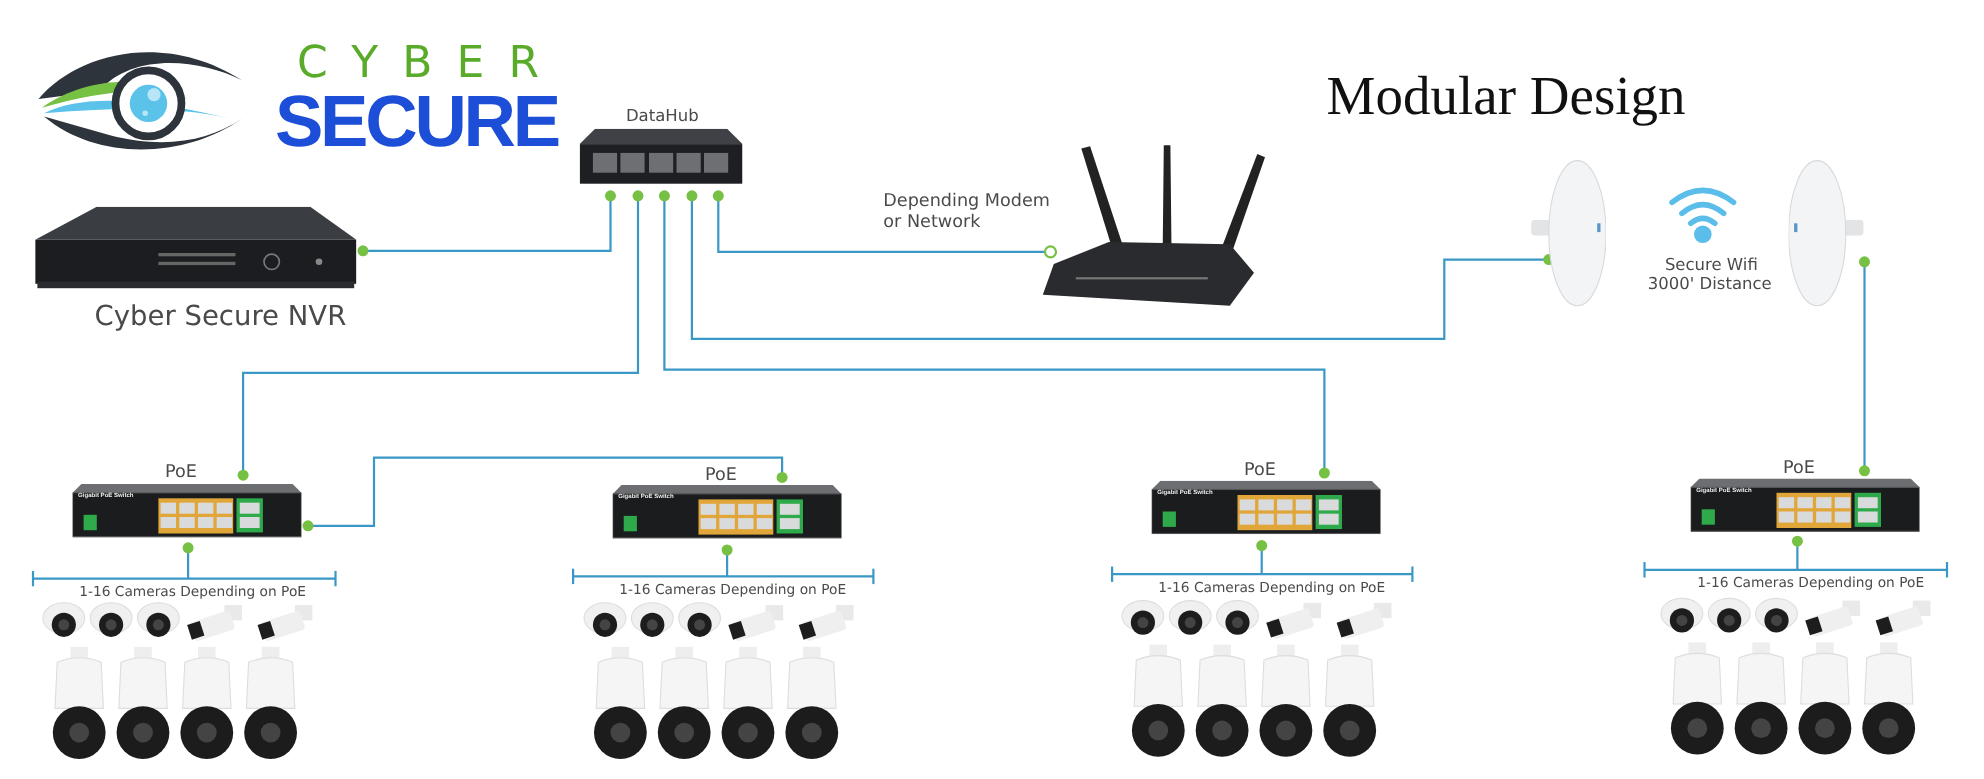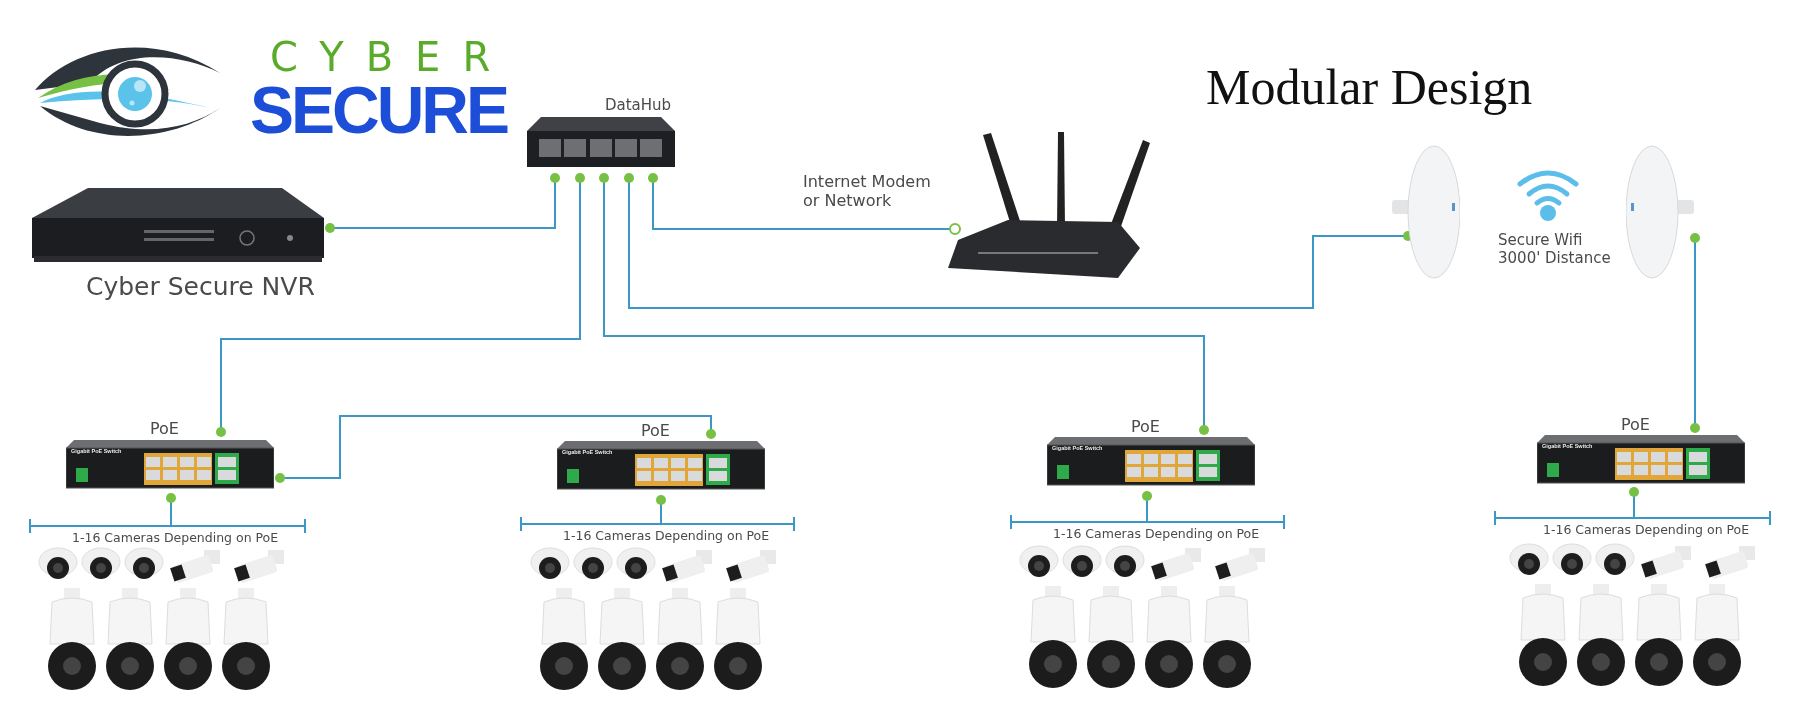--- a/index.html
+++ b/index.html
@@ -99,37 +99,37 @@
     <g fill="#666">
         <rect x="112" y="42" width="70" height="3"></rect>
         <rect x="112" y="50" width="70" height="3"></rect>
       </g>
     <circle cx="215" cy="50" r="7" fill="none" stroke="#777" stroke-width="1.5"></circle>
     <circle cx="258" cy="50" r="3" fill="#888"></circle>
   </svg>
 </div>
 <div class="label" style="left:86px;top:272px;font-size:25px;">Cyber Secure NVR</div>
 
-<div class="label" style="left:569px;top:96px;font-size:15px;margin-left:36px;">DataHub</div>
+<div class="label" style="left:569px;top:96px;font-size:15px;">DataHub</div>
 <div class="device" style="left:527px;top:117px;width:148px;height:54px;">
   <svg width="148" height="54" viewBox="0 0 148 54">
     <path d="M14,0 L134,0 L148,14 L0,14 Z" fill="#3f4146"></path>
     <rect x="0" y="14" width="148" height="36" fill="#1e1f22"></rect>
     <g fill="#6d6f72">
       <rect x="12" y="22" width="22" height="18"></rect>
         <rect x="37" y="22" width="22" height="18"></rect>
         <rect x="63" y="22" width="22" height="18"></rect>
         <rect x="88" y="22" width="22" height="18"></rect>
         <rect x="113" y="22" width="22" height="18"></rect>
     </g>
   </svg>
 </div>
 
 <div class="label" style="left:803px;top:172px;font-size:16px;line-height:19px;">
-  <div>Internet Modem</div>
+  <div>Depending Modem</div>
   <div>or Network</div>
 </div>
 <div class="device" style="left:928px;top:130px;width:230px;height:150px;">
   <svg width="230" height="150" viewBox="0 0 230 150">
     <path d="M55,5 L63,3 L95,100 L85,102 Z" fill="#222"></path>
     <path d="M130,2 L136,2 L137,98 L129,98 Z" fill="#222"></path>
     <path d="M215,10 L222,13 L190,105 L180,102 Z" fill="#222"></path>
     <path d="M30,110 L80,90 L190,92 L212,118 L190,148 L20,138 Z" fill="#2a2b2e"></path>
     <g fill="#777">
         <rect x="50" y="122" width="120" height="2"></rect>
@@ -152,21 +152,21 @@
   </svg>
 </div>
 <svg class="abs" width="66" height="56" viewBox="0 0 66 56" style="left:1515px;top:166px;">
   <g fill="none" stroke="#5bbde9" stroke-width="5" stroke-linecap="round">
     <path d="M5,18 Q33,-4 61,18"></path>
     <path d="M14,28 Q33,12 52,28"></path>
     <path d="M22,37 Q33,28 44,37"></path>
   </g>
   <circle cx="33" cy="47" r="8" fill="#5bbde9"></circle>
 </svg>
-<div class="label" style="left:1498px;top:231px;font-size:15px;line-height:18px;text-align:left;width:100px;">
+<div class="label" style="left:1498px;top:231px;font-size:15px;line-height:18px;text-align:right;width:100px;">
   <div>Secure Wifi</div>
   <div>3000' Distance</div>
 </div>
 
 <div id="poe-groups">
     <div>
     <div class="label poe-label" style="left: 150px; top: 419px;">PoE</div>
     <div class="device" style="width: 208px; height: 50px; left: 66px; top: 440px;">
       <svg width="208" height="50" viewBox="0 0 208 50">
         <path d="M8,0 L200,0 L208,8 L0,8 Z" fill="#6c6e72"></path>

